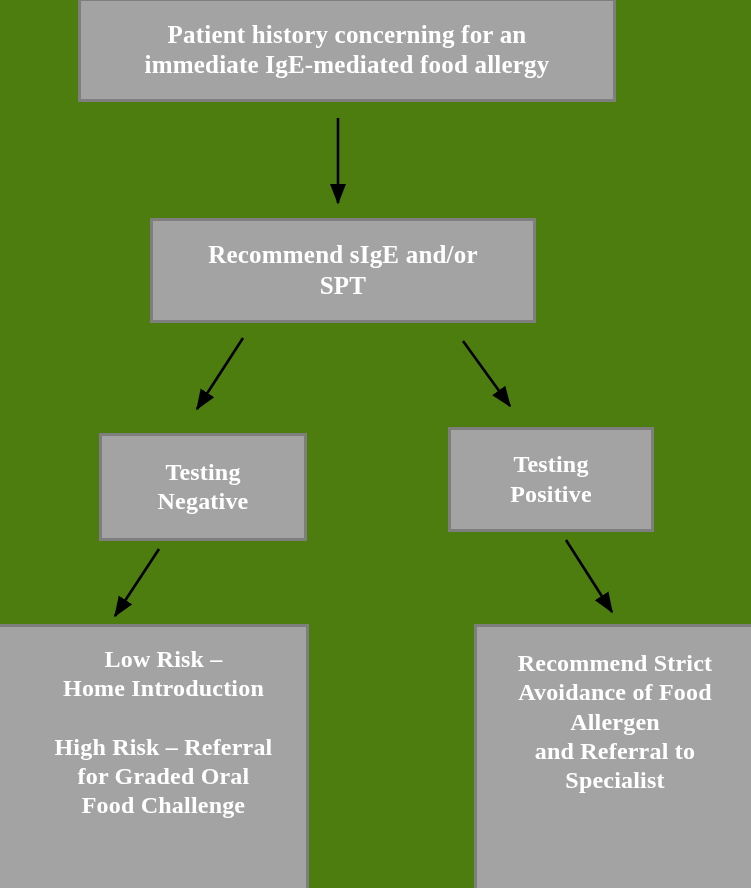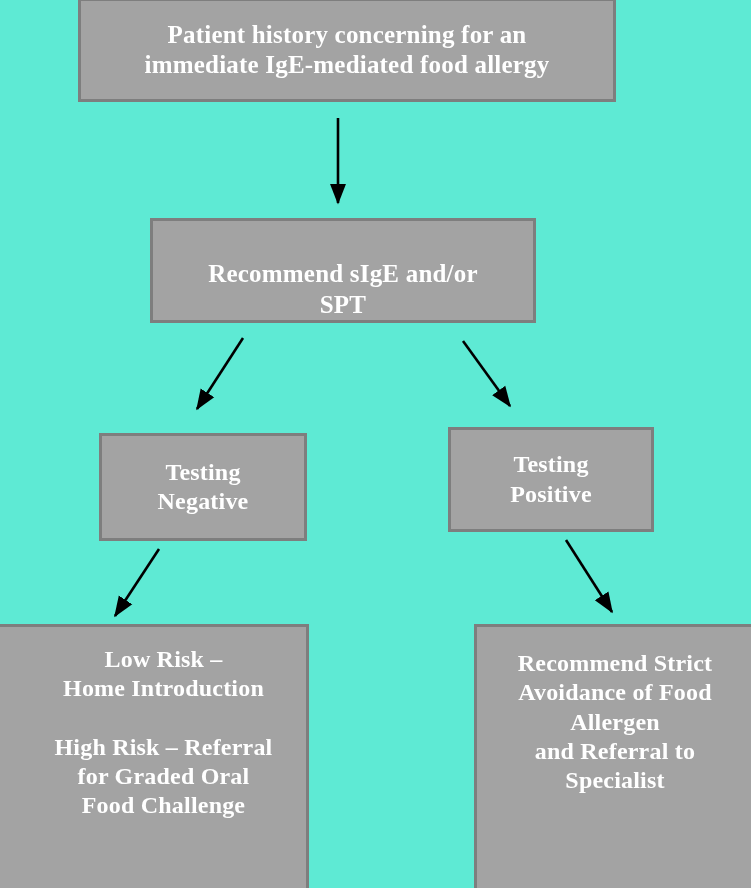--- a/index.html
+++ b/index.html
@@ -8,21 +8,21 @@
     padding: 0;
     background: #ffffff;
   }
   body {
     font-family: "Liberation Serif", "DejaVu Serif", serif;
   }
   #canvas {
     position: relative;
     width: 751px;
     height: 888px;
-    background: #5eead4;
+    background: #4d7c0f;
     overflow: hidden;
   }
   .node {
     position: absolute;
     box-sizing: border-box;
     background: #a3a3a3;
     border: 3px solid #7e7e7e;
     color: #ffffff;
     font-weight: bold;
     text-align: center;
@@ -41,21 +41,20 @@
   }
 
   
   #node-history {
     left: 78px;  top: -2px;   width: 538px; height: 104px;
     font-size: 25px;
   }
   #node-recommend-test {
     left: 150px; top: 218px;  width: 386px; height: 105px;
     font-size: 25px;
-    align-items: flex-end;
   }
   #node-testing-negative {
     left: 99px;  top: 433px;  width: 208px; height: 108px;
     font-size: 24px;
   }
   #node-testing-positive {
     left: 448px; top: 427px;  width: 206px; height: 105px;
     font-size: 24px;
   }
   #node-low-high-risk {

